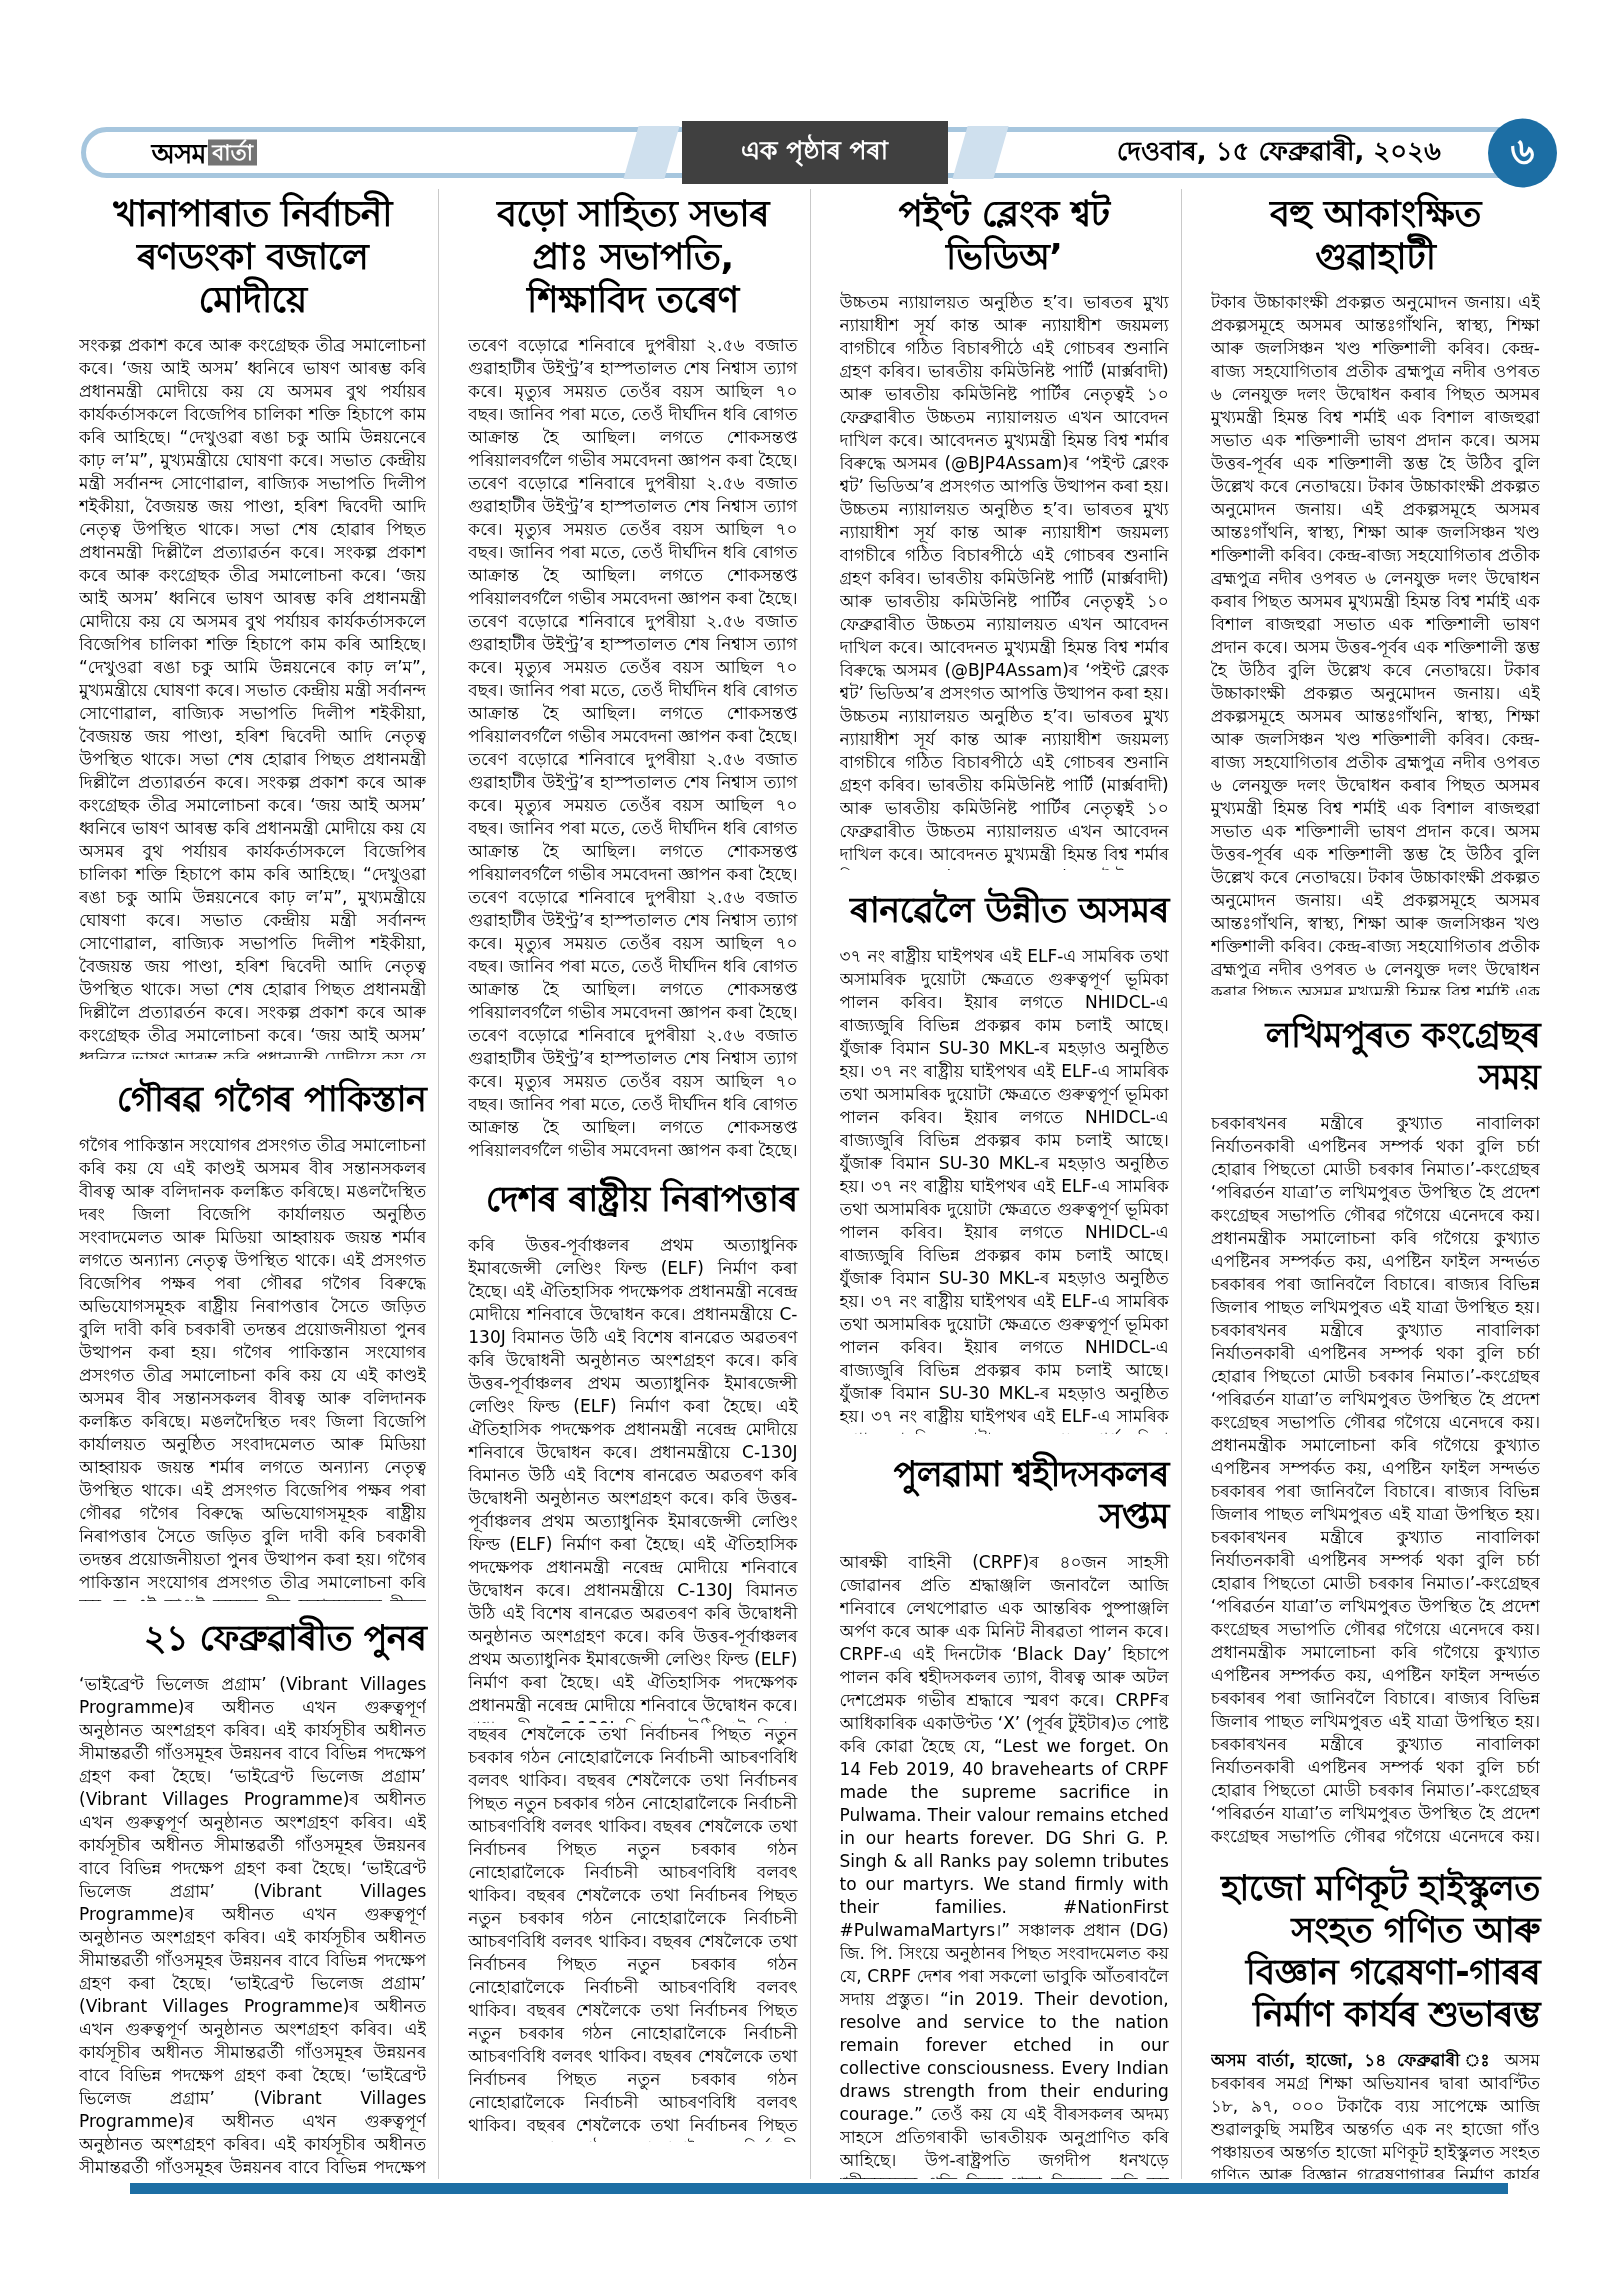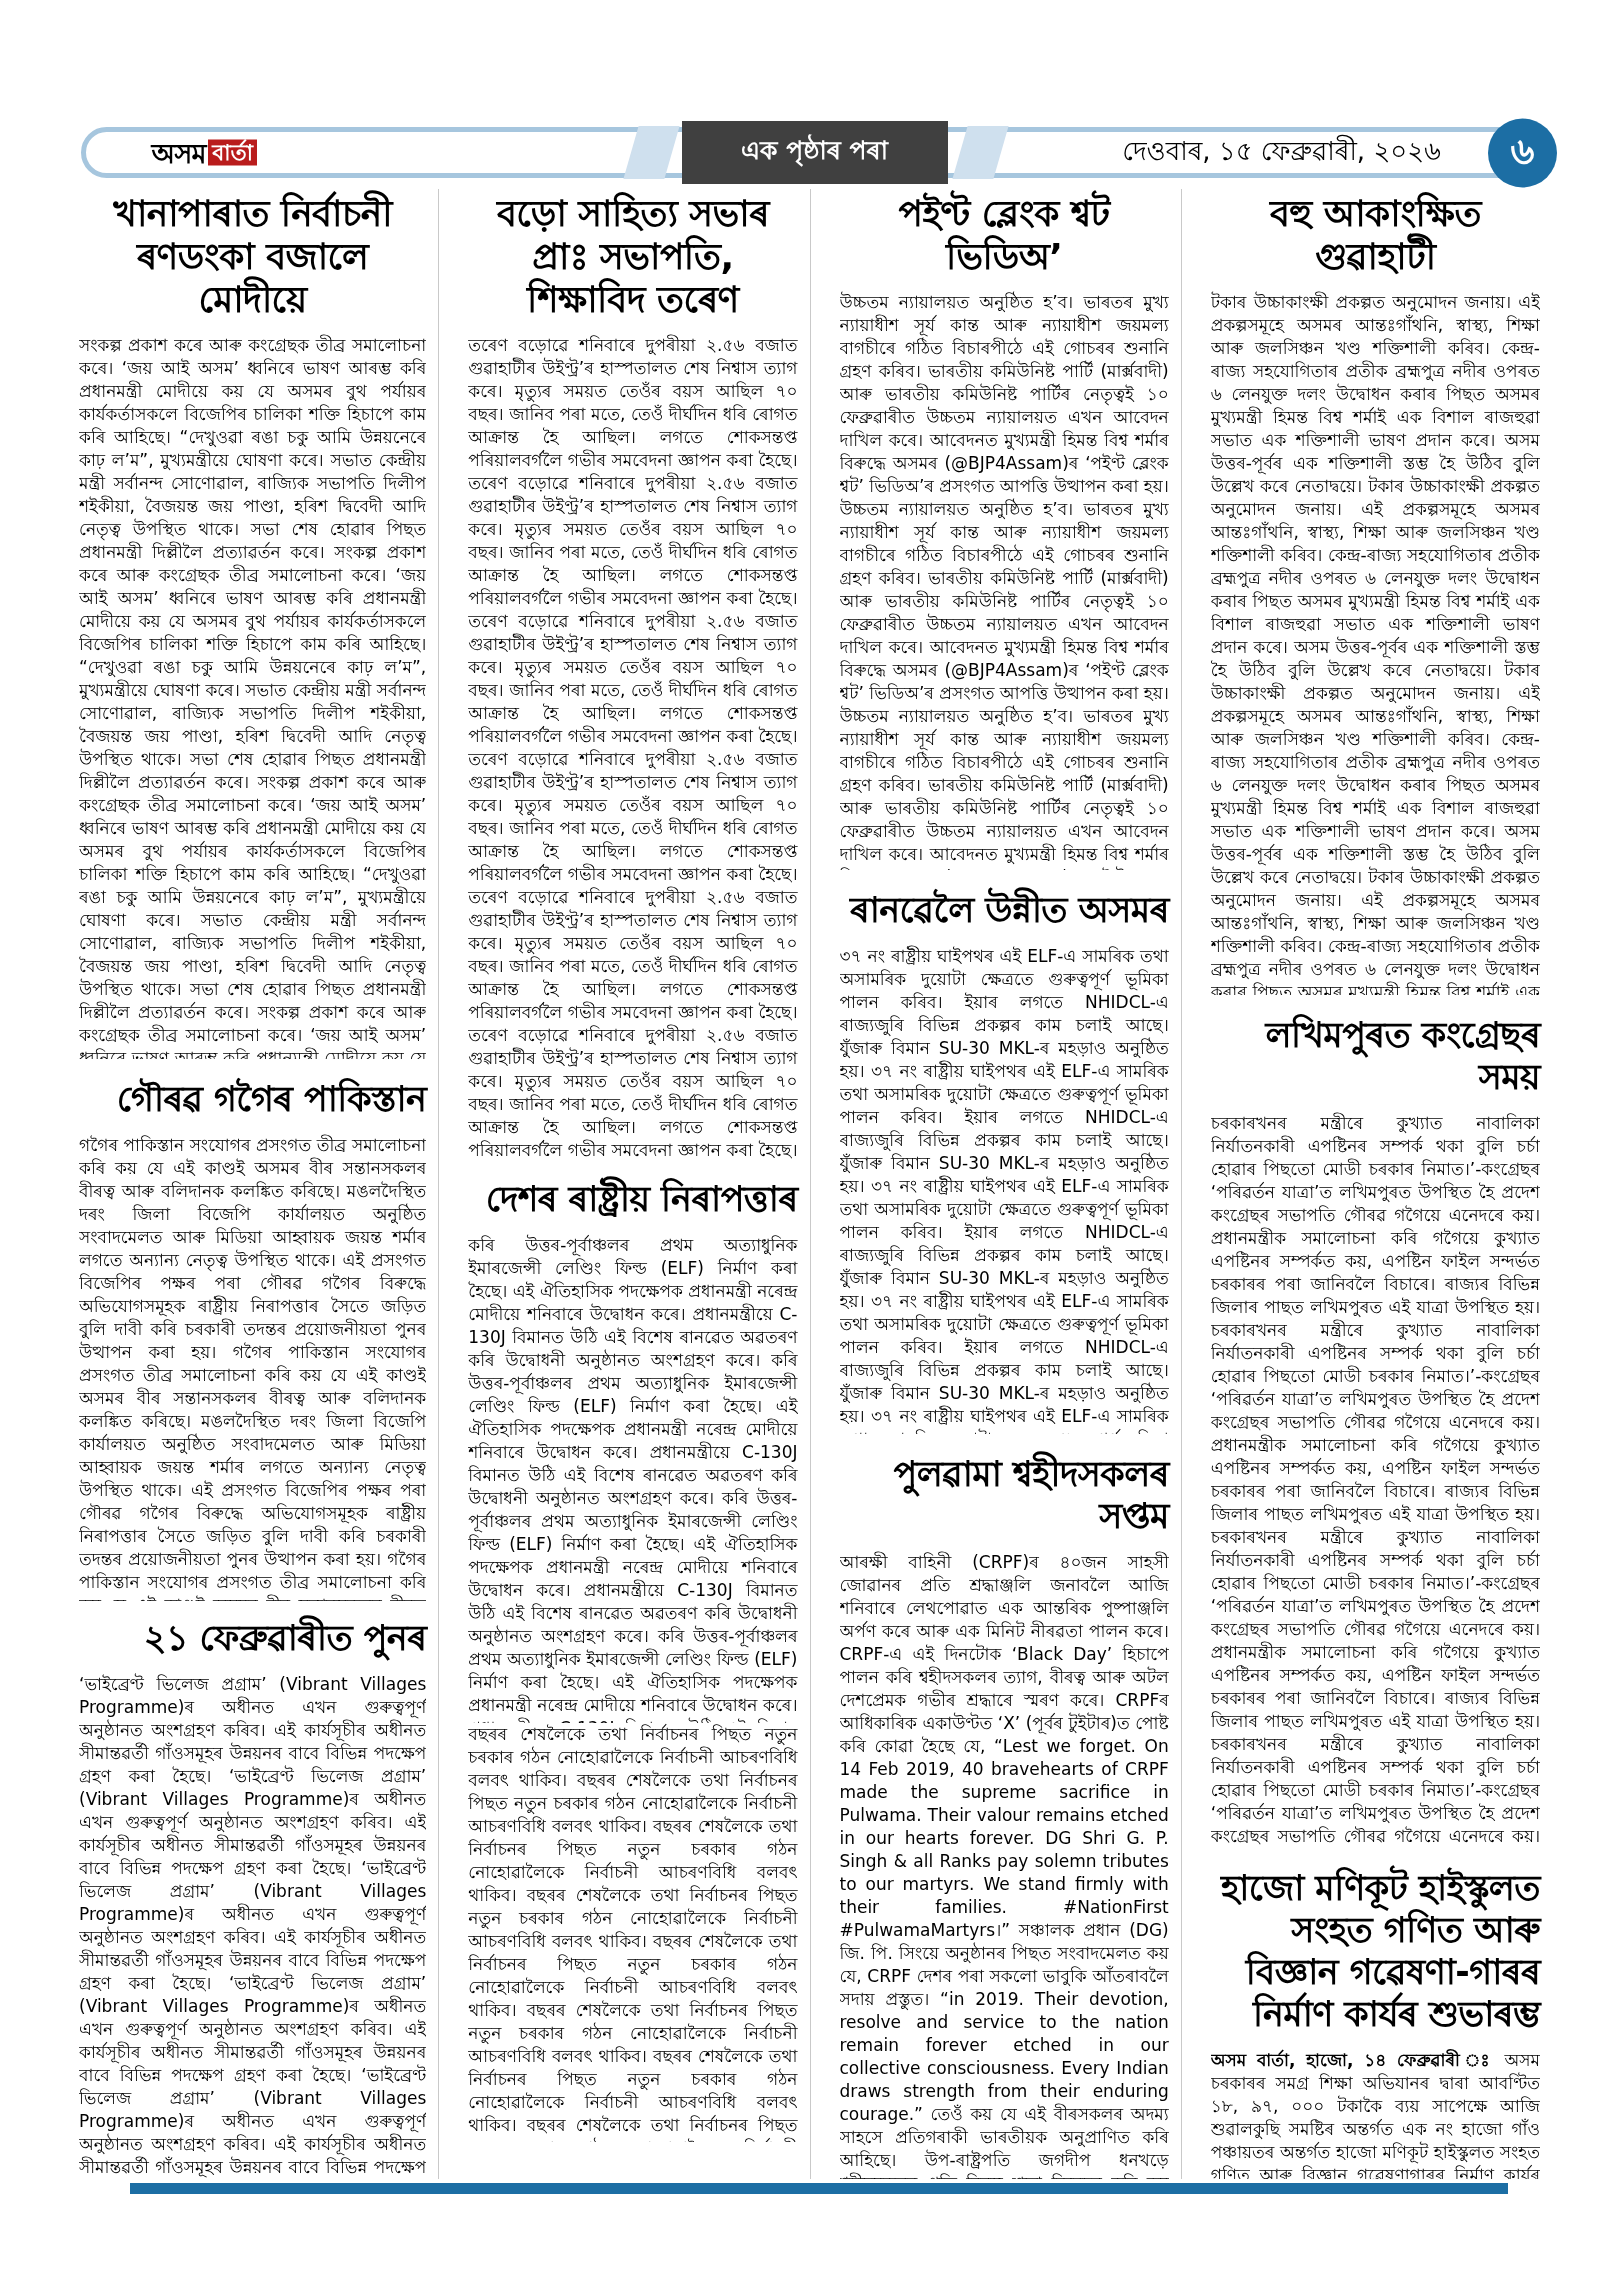--- a/index.html
+++ b/index.html
@@ -5,29 +5,29 @@
   html,body{margin:0;padding:0;background:#e8e8e8;}
   .page{position:relative;width:1618px;height:2284px;background:#ffffff;
         font-family:"DejaVu Sans",sans-serif;color:#000;overflow:hidden;margin:0 auto;}
 
   
   .header-bar{position:absolute;left:81px;top:127px;width:1457px;height:41px;
               border:5.7px solid #a6c6de;border-radius:27px;background:#fff;}
   .masthead{position:absolute;left:21.6px;top:50%;transform:translateY(-50%);
             display:flex;align-items:center;font-weight:bold;font-size:27px;line-height:1;}
   .masthead-black{letter-spacing:-0.6px;margin-left:44px;}
-  .masthead-red{background:#b91c1c;color:#fff;padding:1.9px 4.4px;margin-left:1.9px;font-size:21.6px;}
+  .masthead-red{background:#737373;color:#fff;padding:1.9px 4.4px;margin-left:1.9px;font-size:21.6px;}
   .tab-wing{position:absolute;top:-6.3px;width:41px;height:53px;background:#cfe0ee;transform:skewX(-16deg);}
   .wing-left{left:50%;margin-left:-184px;}
   .wing-right{left:50%;margin-left:145px;}
   .center-tab{position:absolute;left:50%;top:-11.4px;transform:translateX(-50%);
               background:#404040;color:#fff;height:63px;min-width:266px;
               display:flex;align-items:center;justify-content:center;font-size:25px;font-weight:bold;}
   .header-date{position:absolute;right:102px;top:50%;transform:translateY(-50%);
-               font-size:26px;font-weight:normal;white-space:nowrap;margin-left:48px;}
+               font-size:26px;font-weight:bold;white-space:nowrap;margin-left:48px;}
   .page-badge{position:absolute;right:-14px;top:50%;transform:translateY(-50%);
               width:69px;height:69px;border-radius:50%;background:#1c6ea4;color:#fff;
               display:flex;align-items:center;justify-content:center;font-size:37px;font-weight:bold;}
 
   
   .content{position:absolute;left:67px;top:189px;width:1485px;height:1990px;
            display:flex;overflow:hidden;}
   .col{width:25%;padding:0 12px;box-sizing:border-box;}
   .col + .col{border-left:1.3px solid #c9c9c9;padding-left:29px;}
   .headline{font-weight:bold;text-align:center;font-size:36px;line-height:1.2;

